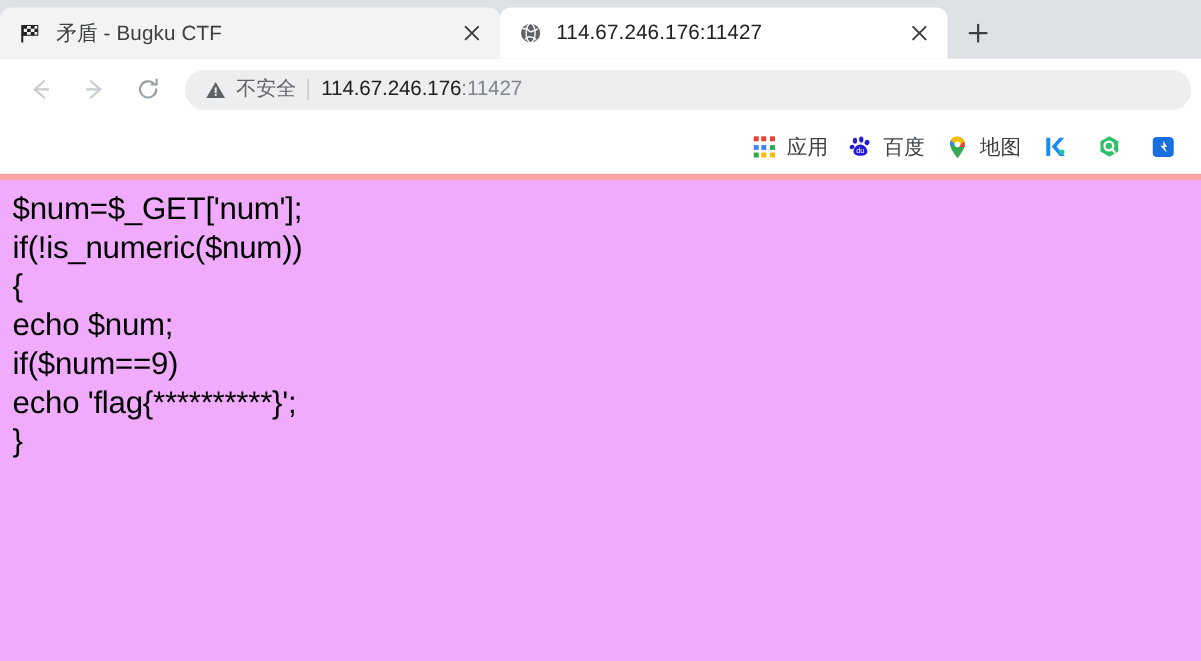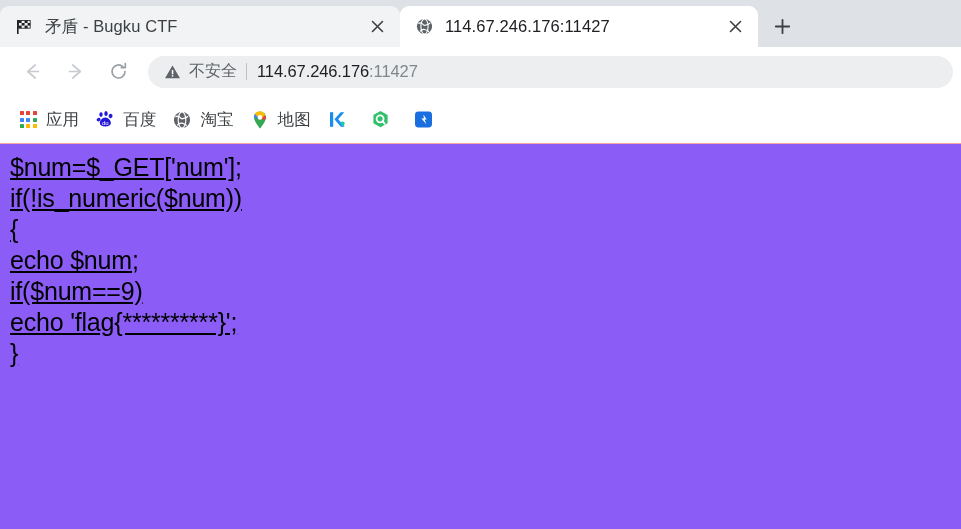--- a/index.html
+++ b/index.html
@@ -145,23 +145,24 @@
   .url .port { color: #80868b; }
 
   
   .bookmarks {
     height: 48px;
     background: #ffffff;
     display: flex;
     align-items: center;
     padding: 0 12px 0 10px;
     box-sizing: border-box;
-    border-bottom: 1px solid #fca5a5;
+    border-bottom: 5px solid #fca5a5;
     overflow: hidden;
     white-space: nowrap;
+    justify-content: flex-end;
   }
   .bm {
     display: flex;
     align-items: center;
     height: 32px;
     padding: 0 8px;
     border-radius: 4px;
     flex: 0 0 auto;
   }
   .bm-icon {
@@ -187,26 +188,25 @@
     height: 17px;
     display: grid;
     grid-template-columns: repeat(3, 4px);
     grid-template-rows: repeat(3, 4px);
     gap: 2.5px;
   }
   .apps-grid i { display: block; width: 4px; height: 4px; border-radius: 0.5px; }
 
   
   .page {
-    background: #8b5cf6;
+    background: #f0abfc;
     height: 385px;
     padding: 8px 0 0 10px;
     box-sizing: border-box;
     overflow: hidden;
-    text-decoration: underline;
   }
   .code-line {
     font-family: "Liberation Sans", sans-serif;
     font-size: 25px;
     line-height: 31px;
     color: #000000;
     white-space: pre;
     letter-spacing: -0.2px;
   }
 </style>
@@ -325,31 +325,20 @@
         <ellipse cx="10" cy="3.6" rx="1.7" ry="2.5" fill="#2319dc"></ellipse>
         <ellipse cx="14.6" cy="6" rx="1.9" ry="2.1" fill="#2319dc" transform="rotate(22 14.6 6)"></ellipse>
         <ellipse cx="2.6" cy="9.6" rx="2" ry="1.7" fill="#2319dc" transform="rotate(-20 2.6 9.6)"></ellipse>
         <path d="M9.3 7.5 c3.3 0 5.6 3.3 5.6 5.6 c0 2.3 -2.3 3.4 -5.6 3.4 c-3.3 0 -5.5 -1.1 -5.5 -3.4 c0 -2.3 2.2 -5.6 5.5 -5.6 z" fill="#2319dc"></path>
         <text x="9.3" y="14.6" font-size="6" fill="#ffffff" text-anchor="middle" font-family="Liberation Sans, sans-serif">du</text>
       </svg>
     </span>
     <span class="bm-label">百度</span>
   </div>
 
-  <div class="bm">
-    <span class="bm-icon">
-      <svg width="18" height="18" viewBox="0 0 17 17">
-        <circle cx="8.5" cy="8.5" r="7.6" fill="#5f6368"></circle>
-        <path d="M2.3 5.5 Q5 4 6.5 6 T10 7 Q12.5 6.5 14.2 5" stroke="#ffffff" stroke-width="1.2" fill="none"></path>
-        <path d="M4 13.5 Q6 11 8.5 11.5 T13 13.8" stroke="#ffffff" stroke-width="1.2" fill="none"></path>
-        <ellipse cx="8.5" cy="8.5" rx="3.6" ry="7.6" fill="none" stroke="#ffffff" stroke-width="1.1"></ellipse>
-      </svg>
-    </span>
-    <span class="bm-label">淘宝</span>
-  </div>
 
 
   <div class="bm">
     <span class="bm-icon">
       <svg width="18" height="19" viewBox="0 0 18 19">
         <path d="M9 18.5 C9 18.5 3 11.3 3 7.4 A6 6 0 0 1 15 7.4 C15 11.3 9 18.5 9 18.5 Z" fill="#34a853"></path>
         <path d="M3.6 4 A6 6 0 0 1 14.3 5.2 L9 9.5 Z" fill="#fbbc05"></path>
         <path d="M14.3 5.2 A6 6 0 0 1 14.6 9.5 L9 9.5 Z" fill="#ea4335"></path>
         <path d="M3 7.4 A6 6 0 0 1 3.6 4 L9 9.5 Z" fill="#4285f4"></path>
         <circle cx="9" cy="7.4" r="2.3" fill="#ffffff"></circle>

